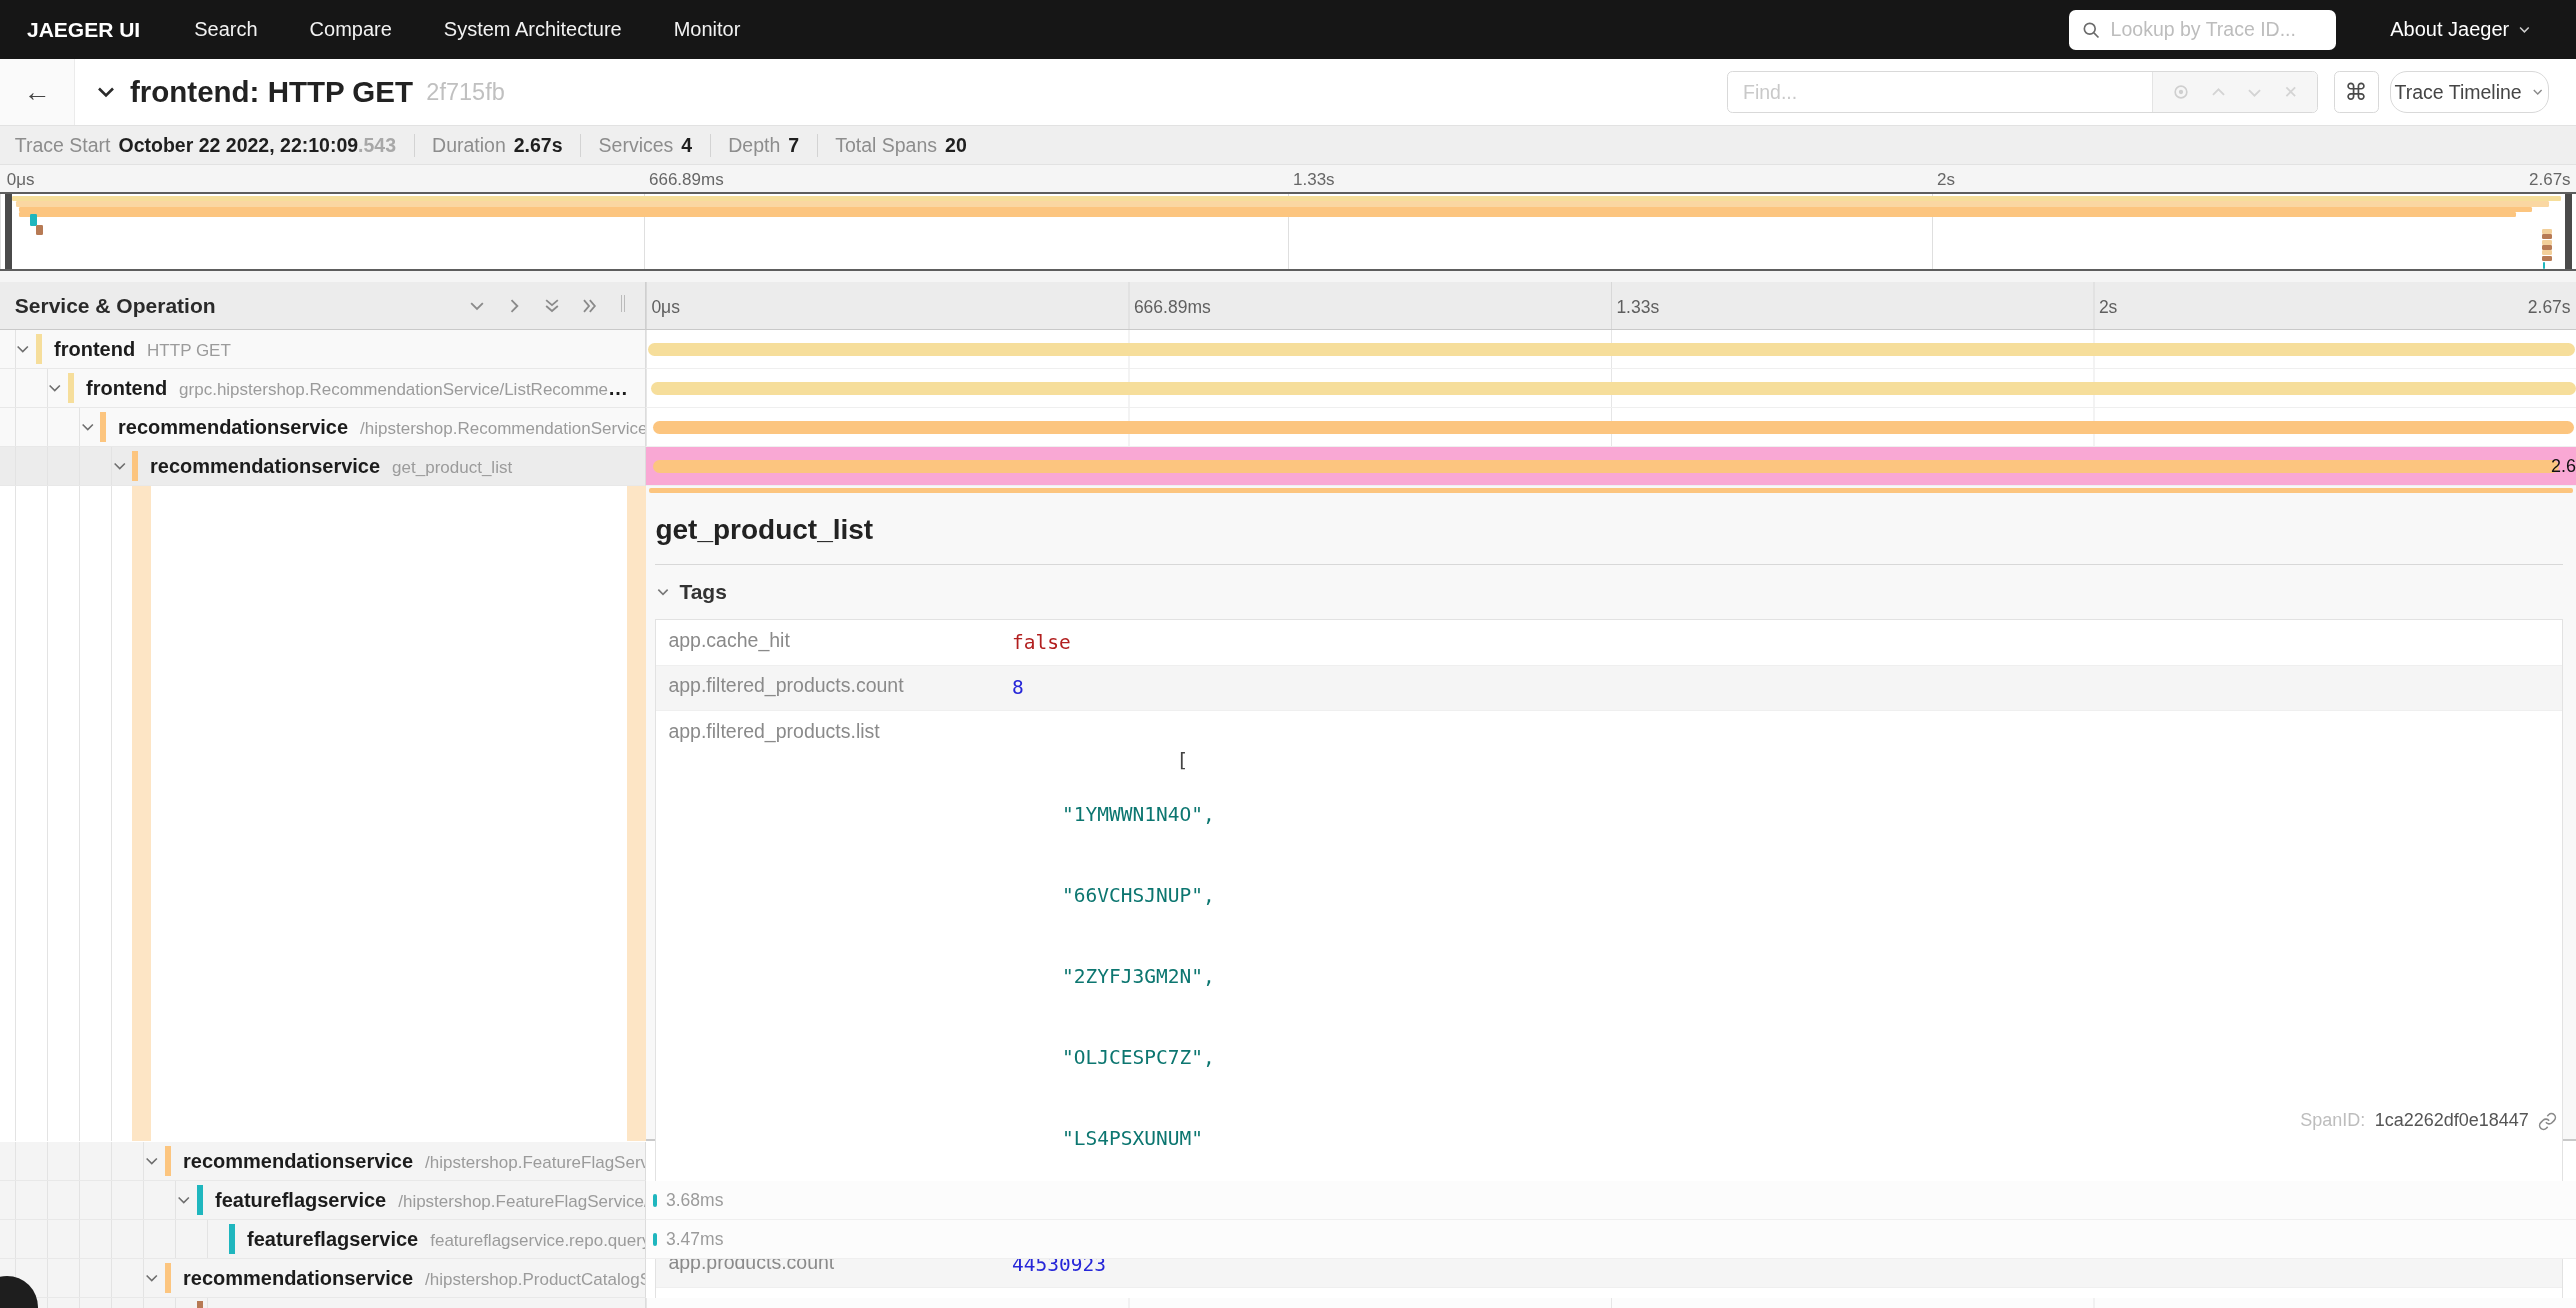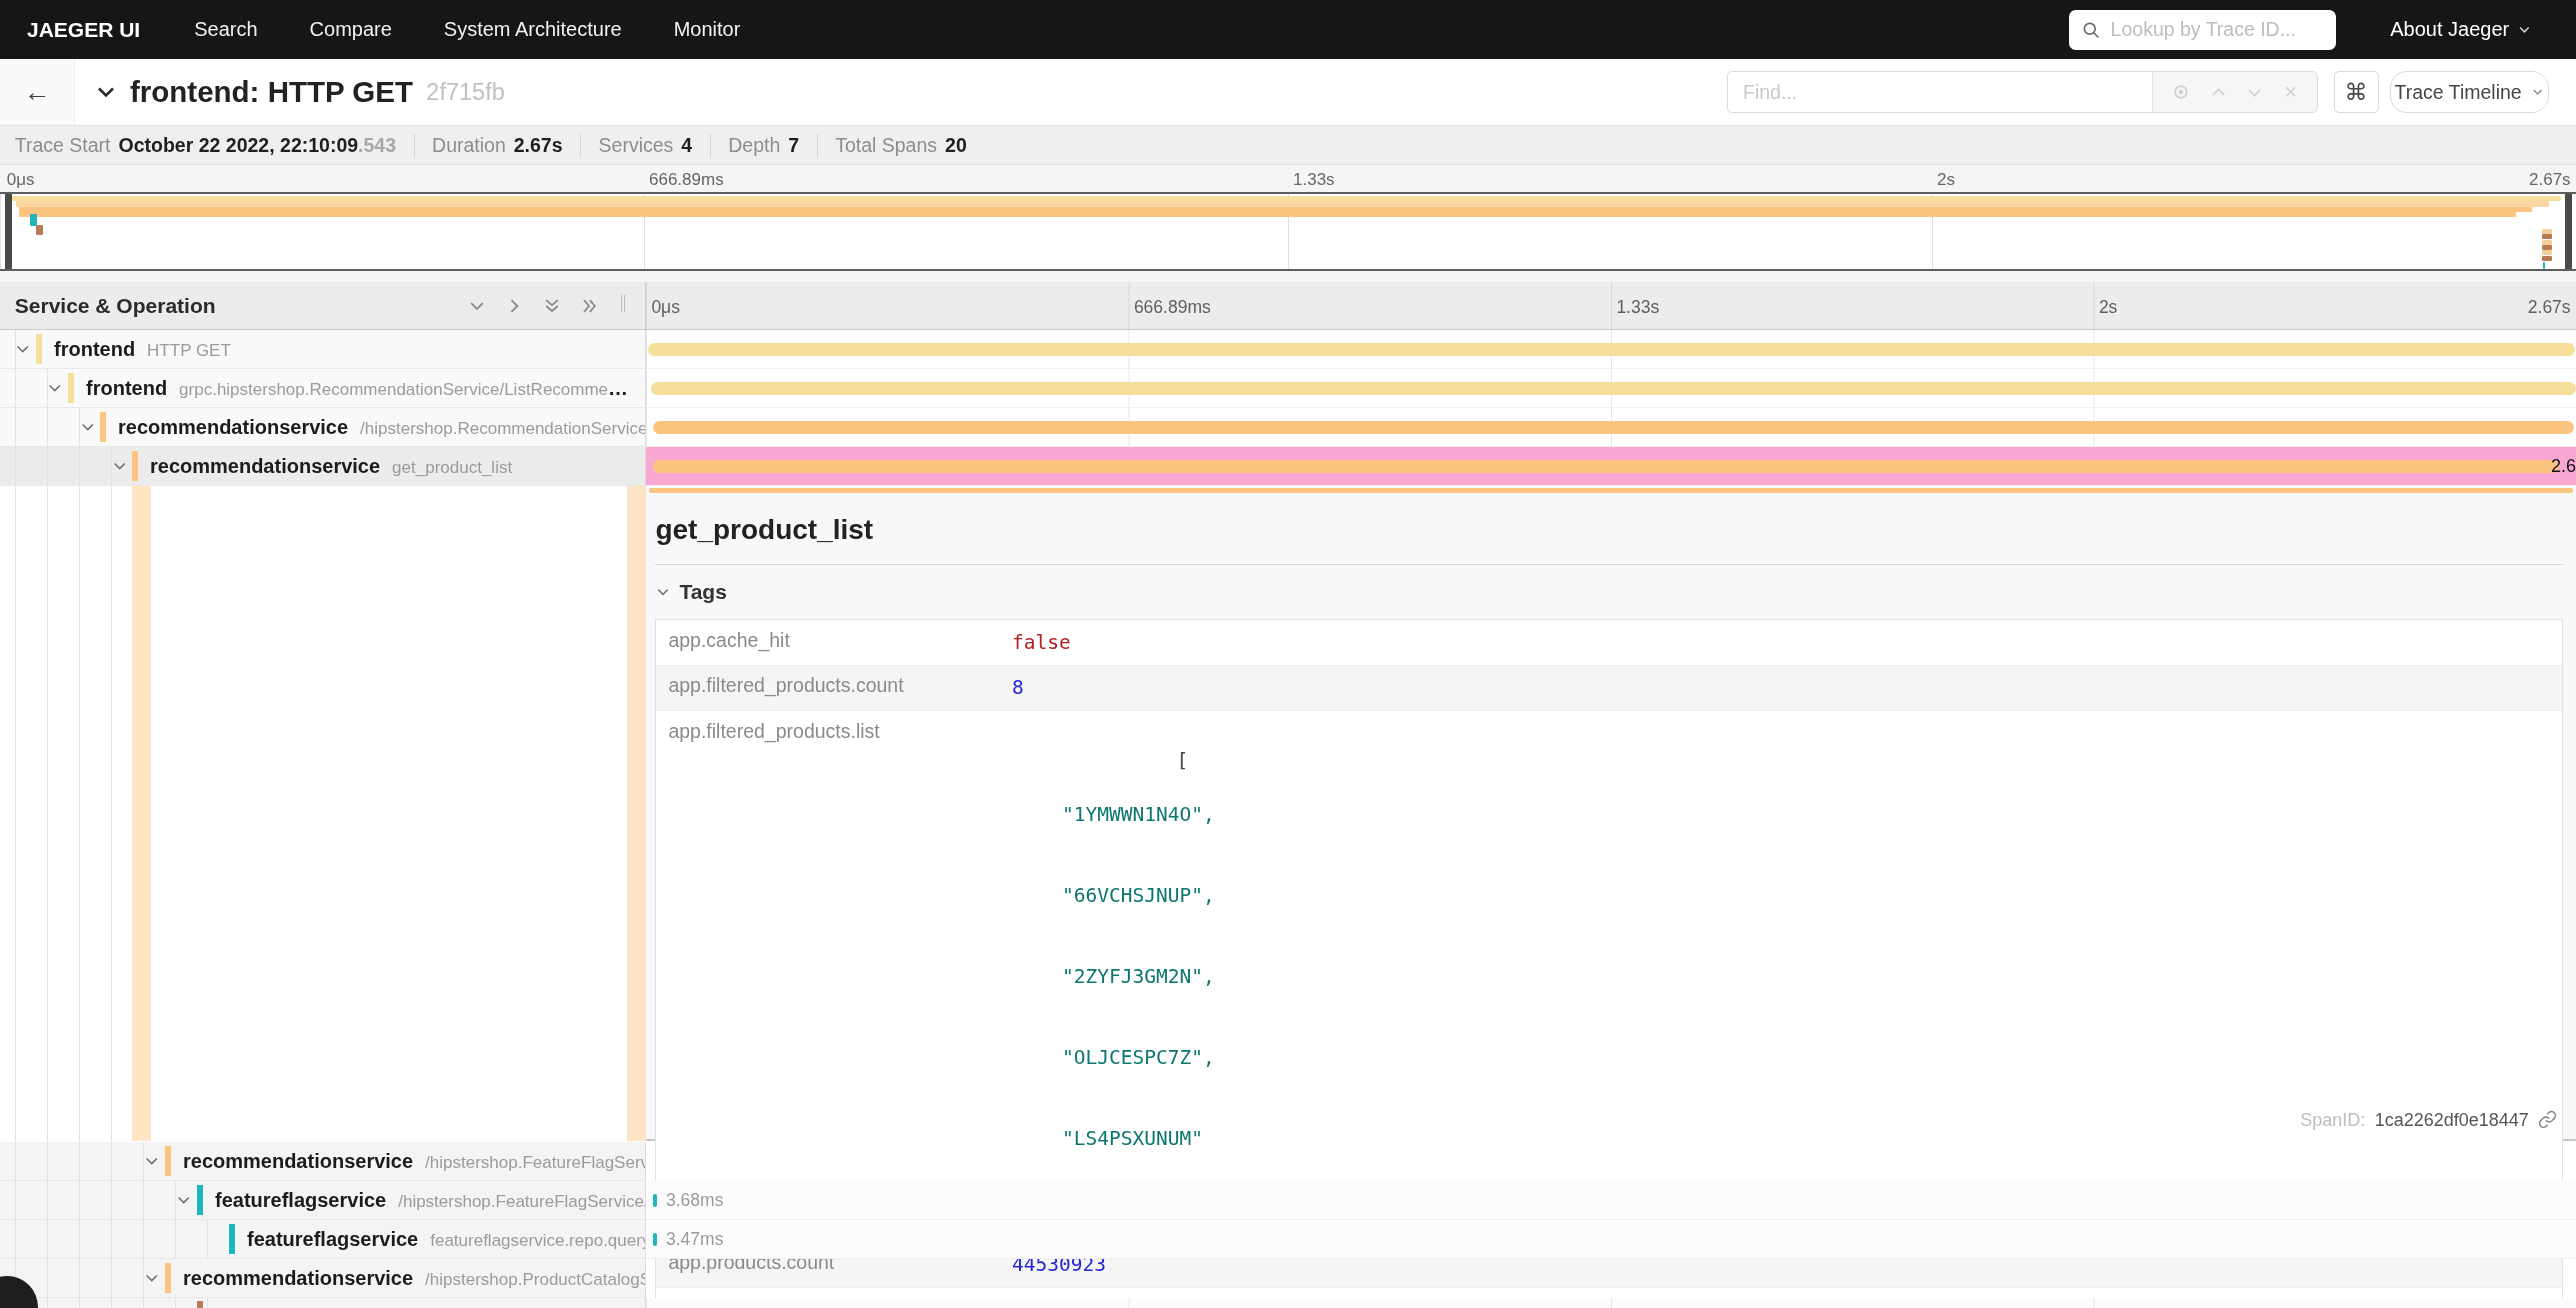--- a/index.html
+++ b/index.html
@@ -109,21 +109,21 @@
   .tag-row{display:flex;min-height:38px;align-items:flex-start;font-size:19.5px;border-bottom:0.7px solid #efefef;gap:33px;}
   .tag-row:last-child{border-bottom:none;}
   .tag-row.alt{background:#f5f5f5;}
   .tag-key{width:316px;flex:0 0 316px;color:#8a8a8a;padding:8.7px 6.7px 8.7px 12px;}
   .tag-val{font-family:"DejaVu Sans Mono","Liberation Mono",monospace;padding:8.7px 6.7px;white-space:pre;line-height:27px;}
   .v-bool{color:#b21f1f;}
   .v-num{color:#2626d8;}
   .v-str{color:#0c7670;}
   .v-punct{color:#444;}
   .list-line{display:block;padding-left:50px;}
-  .spanid-row{position:absolute;right:5.4px;bottom:8px;display:flex;align-items:flex-start;gap:9.4px;font-size:18px;}
+  .spanid-row{position:absolute;right:5.4px;bottom:8px;display:flex;align-items:flex-end;gap:9.4px;font-size:18px;}
   .spanid-label{color:#bdbdbd;}
   .spanid-val{color:#555;}
 
   
   .sliver{display:flex;height:10.7px;}
   .sliver .tree{width:646px;position:relative;background:#f4f4f4;border-right:0.7px solid #dcdcdc;overflow:hidden;}
   .sliver .time{flex:1;background:#fcfcfc;background-image:linear-gradient(to right,var(--grid-line) 0.7px,transparent 0.7px);background-size:25% 100%;}
 
   .fab{position:absolute;left:-24px;bottom:-29.5px;width:62px;height:62px;border-radius:50%;background:#1e1e1e;z-index:60;}
 

